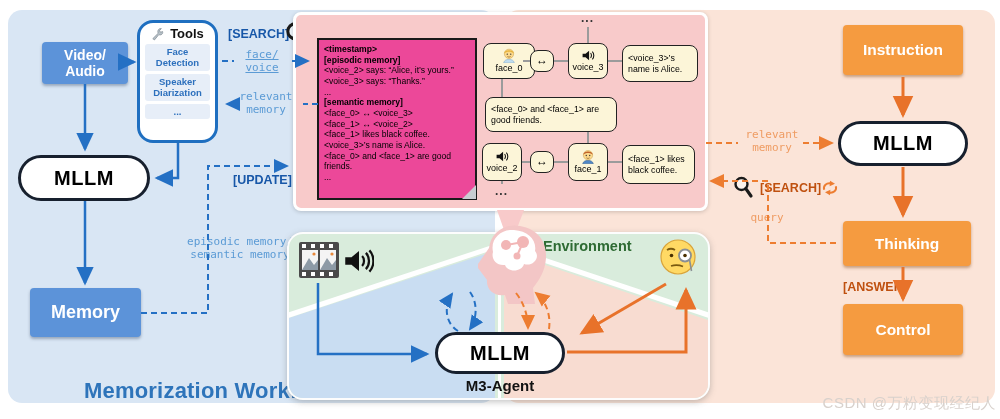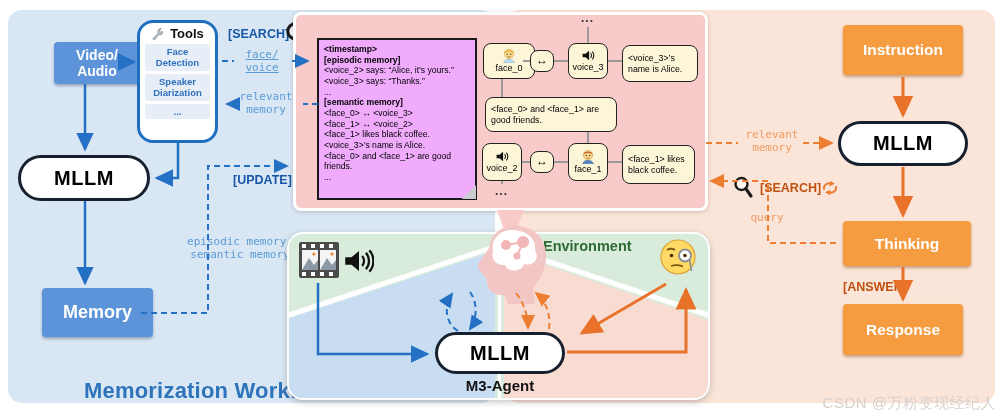--- a/index.html
+++ b/index.html
@@ -3,21 +3,21 @@
 <meta charset="utf-8">
 <style>
   html,body{margin:0;padding:0;background:#fff;}
   #canvas{position:relative;width:1000px;height:419px;background:#fff;overflow:hidden;
           font-family:"Liberation Sans",sans-serif;}
   .panel{position:absolute;border-radius:14px;}
   #panel-left{left:8px;top:10px;width:487px;height:393px;background:#d9e6f4;}
   #panel-right{left:505px;top:10px;width:490px;height:393px;background:#fbe4d8;}
   .bluebox{position:absolute;background:#5c93d9;border-radius:4px;color:#fff;font-weight:bold;
            display:flex;align-items:center;justify-content:center;text-align:center;
-           box-shadow:0 2px 3px rgba(70,90,120,.45);white-space:pre-line;line-height:1.15;margin-left:12px;}
+           box-shadow:0 2px 3px rgba(70,90,120,.45);white-space:pre-line;line-height:1.15;}
   .orangebox{position:absolute;background:#f59b40;border-radius:4px;color:#fff;font-weight:bold;
            display:flex;align-items:center;justify-content:center;text-align:center;
            box-shadow:0 2px 3px rgba(150,90,40,.5);font-size:15.5px;}
   .mllm{position:absolute;background:#fff;border:3.5px solid #17202e;border-radius:24px;
         display:flex;align-items:center;justify-content:center;font-weight:bold;font-size:20px;
         color:#000;letter-spacing:.5px;box-sizing:border-box;}
   .monolabel{position:absolute;font-family:"DejaVu Sans Mono",monospace;font-size:11px;
         line-height:1.15;text-align:center;white-space:pre-line;}
   .blue-mono{color:#5b9bd5;}
   .orange-mono{color:#ef9c63;}
@@ -27,21 +27,21 @@
   #tools{position:absolute;left:137px;top:20px;width:81px;height:123px;background:#fff;
          border:3px solid #1f6fc0;border-radius:16px;box-sizing:border-box;}
   #tools .hdr{display:flex;align-items:center;justify-content:center;gap:3px;margin-top:3px;
          font-weight:bold;font-size:13px;color:#111;}
   .toolitem{margin:3px 5px 0 5px;background:#e7eef8;border-radius:3px;color:#2d70bd;
          font-weight:bold;font-size:9.5px;text-align:center;padding:2px 0;line-height:1.2;
          white-space:pre-line;}
   #ltm-panel{position:absolute;left:293px;top:12px;width:415px;height:199px;background:#f8caca;
          border:3px solid #fff;border-radius:8px;box-sizing:border-box;
          box-shadow:0 1px 4px rgba(0,0,0,.18);}
-  #memo{position:absolute;left:317px;top:38px;width:160px;height:162px;background:#f0abfc;
+  #memo{position:absolute;left:317px;top:38px;width:160px;height:162px;background:#ec4899;
         border:2px solid #1a1a1a;box-sizing:border-box;padding:4px 5px;font-size:8.6px;
         line-height:1.24;color:#000;}
   #memo .b{font-weight:bold;}
   #memo .dogear{position:absolute;right:-1px;bottom:-1px;width:0;height:0;
         border-style:solid;border-width:0 0 14px 14px;border-color:transparent transparent #c9ccd1 transparent;}
   .gnode{position:absolute;background:#fcf5d8;border:1.6px solid #222;border-radius:8px;
         box-sizing:border-box;display:flex;flex-direction:column;align-items:center;
         justify-content:center;font-size:9px;color:#000;line-height:1.1;}
   .gnode .nlabel{margin-top:1px;}
   .gtext{position:absolute;background:#fcf5d8;border:1.6px solid #222;border-radius:8px;
@@ -241,21 +241,21 @@
       <path d="M13,28 Q19,26 25,28.5" stroke="#7a5a10" stroke-width="1.8" fill="none"></path>
     </svg>
   </div>
 
   <div class="mllm" style="left:435px;top:332px;width:130px;height:42px;">MLLM</div>
   <div id="m3-label">M3-Agent</div>
 
   <div class="orangebox" style="left:843px;top:25px;width:120px;height:50px;">Instruction</div>
   <div class="mllm" style="left:838px;top:121px;width:130px;height:45px;">MLLM</div>
   <div class="orangebox" style="left:843px;top:221px;width:128px;height:45px;">Thinking</div>
-  <div class="orangebox" style="left:843px;top:304px;width:120px;height:51px;">Response</div>
+  <div class="orangebox" style="left:843px;top:304px;width:120px;height:51px;">Control</div>
 
   <div class="monolabel orange-mono" style="left:740px;top:129px;width:64px;">relevant
 memory</div>
 
   <div class="icon" style="left:732px;top:176px;">
     <svg width="23" height="25" viewBox="0 0 22 25">
       <circle cx="9" cy="8" r="6" stroke="#1a1a1a" stroke-width="2.4" fill="rgba(255,255,255,.55)"></circle>
       <line x1="13.3" y1="12.6" x2="18.5" y2="20" stroke="#1a1a1a" stroke-width="3.2" stroke-linecap="round"></line>
     </svg>
   </div>

